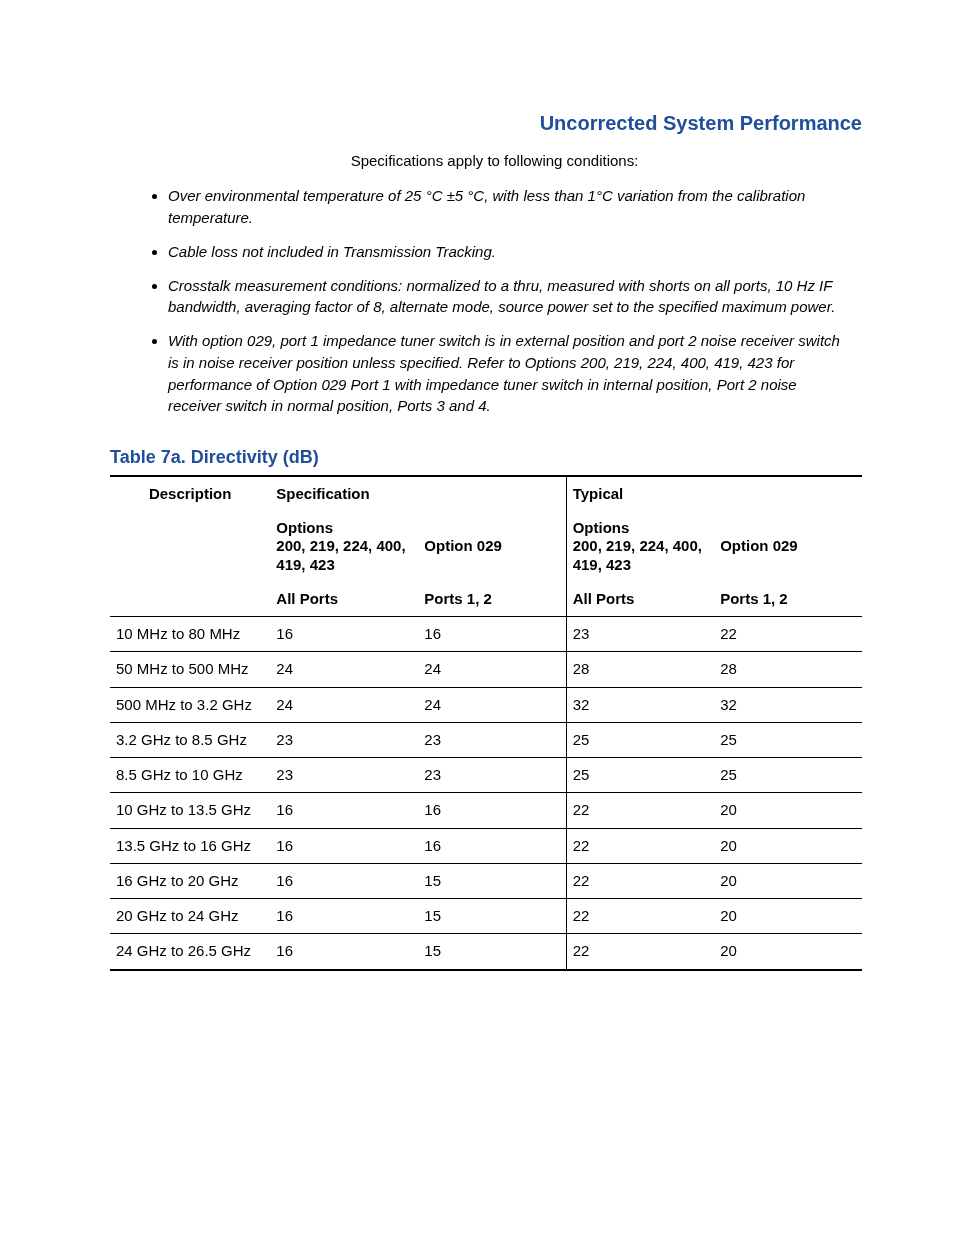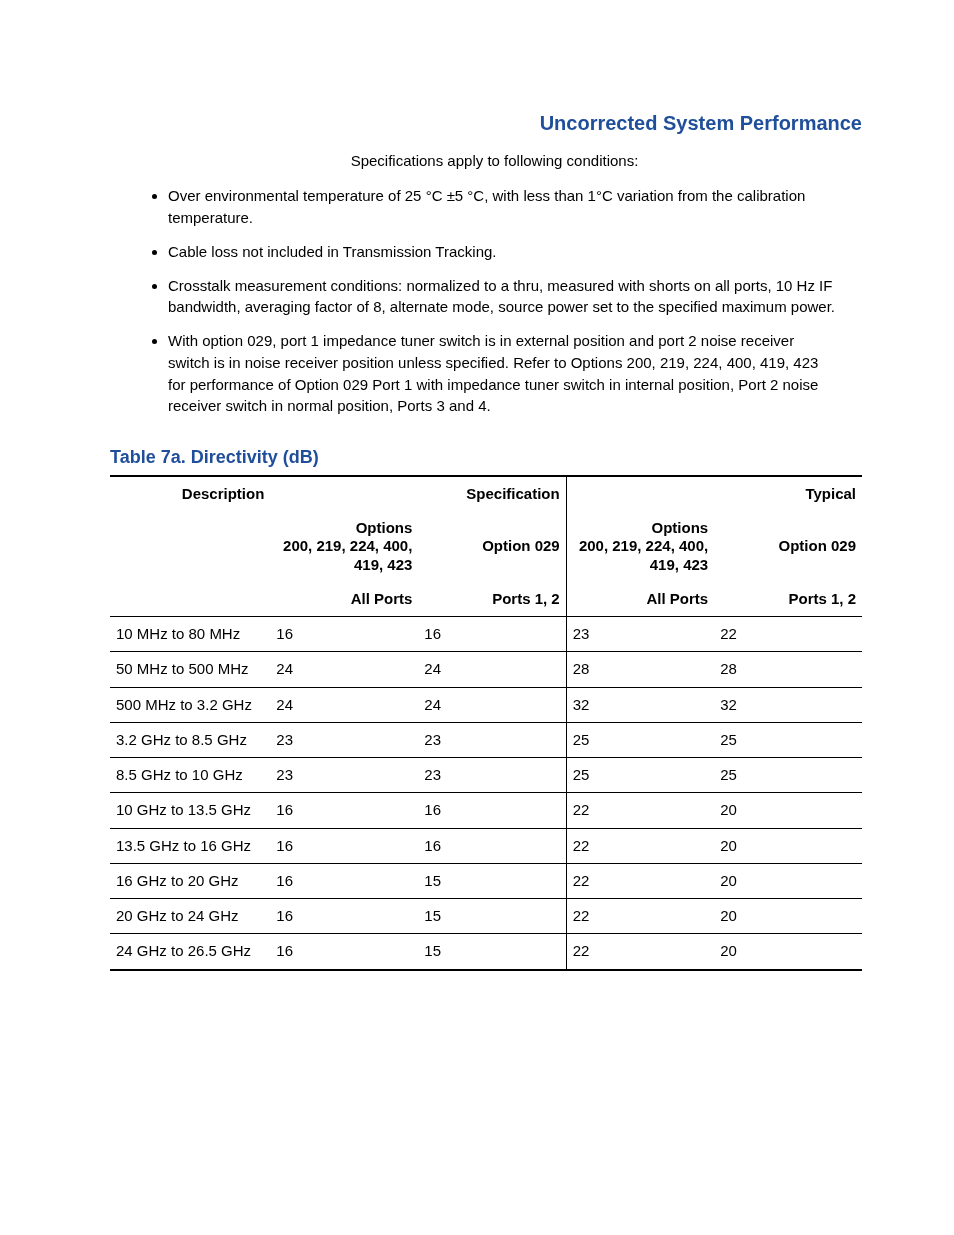--- a/index.html
+++ b/index.html
@@ -32,20 +32,21 @@
     text-align: right;
   }
   .intro {
     margin: 0 0 14px 17px;
     font-size: 15px;
     text-align: center;
   }
   ul.conditions {
     margin: 0 16px 28px 0;
     padding-left: 58px;
+    font-style: italic;
   }
   ul.conditions li {
     margin-bottom: 12px;
     padding-right: 6px;
     font-size: 15px;
     line-height: 1.45;
   }
   .table-caption {
     color: var(--heading-blue);
     font-family: "Arial Narrow", Arial, Helvetica, sans-serif;
@@ -60,21 +61,21 @@
     font-family: "Arial Narrow", Arial, Helvetica, sans-serif;
     font-stretch: condensed;
     font-size: 15px;
   }
   table.spec th, table.spec td {
     padding: 7px 6px;
     vertical-align: middle;
   }
   table.spec thead th {
     font-weight: 700;
-    text-align: right;
+    text-align: left;
   }
   table.spec .col-desc {
     width: 150px;
     text-align: left;
   }
   table.spec tbody td {
     text-align: left;
   }
   table.spec tbody td.desc {
     text-align: left;
@@ -107,21 +108,21 @@
 <table class="spec">
   <colgroup>
     <col style="width:160px">
     <col style="width:150px">
     <col style="width:150px">
     <col style="width:150px">
     <col style="width:150px">
   </colgroup>
   <thead>
     <tr class="top-rule">
-      <th class="col-desc" style="text-align:right">Description</th>
+      <th class="col-desc" style="text-align:center">Description</th>
       <th colspan="2" class="vr-right">Specification</th>
       <th colspan="2">Typical</th>
     </tr>
     <tr class="subhead">
       <th class="col-desc"></th>
       <th style="white-space:pre-line">Options
 200, 219, 224, 400,
 419, 423</th>
       <th class="vr-right">Option 029</th>
       <th style="white-space:pre-line">Options

